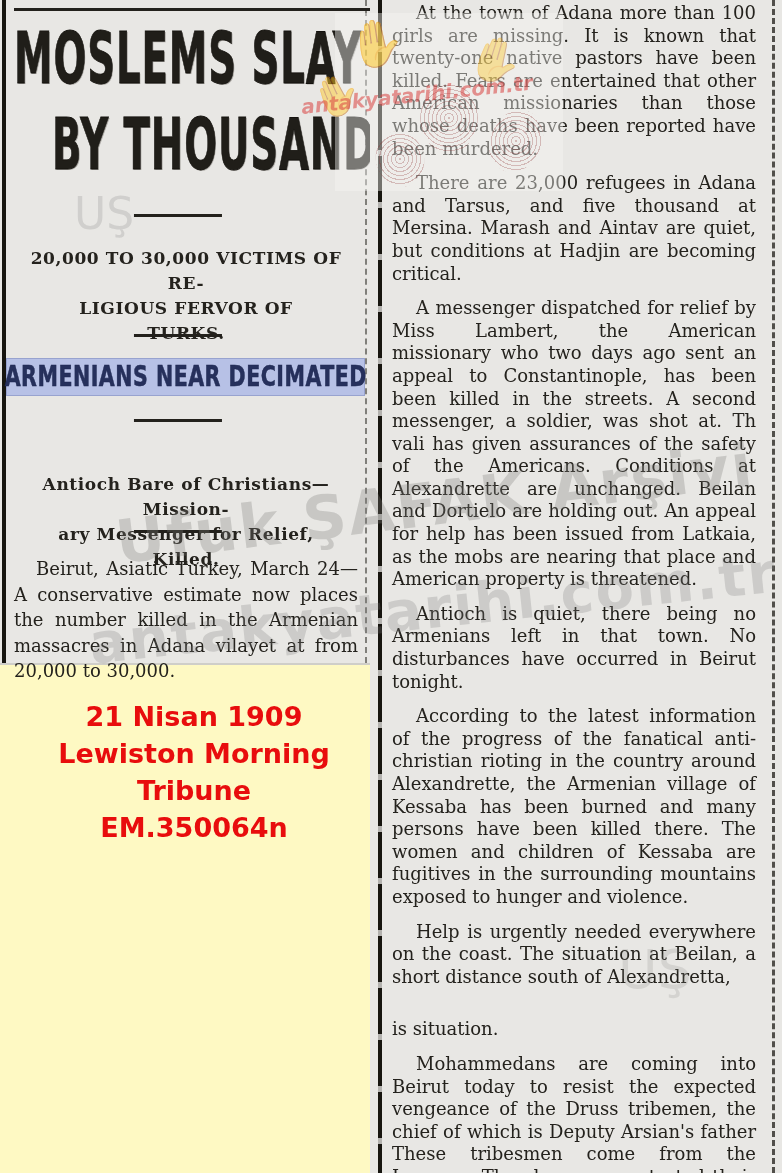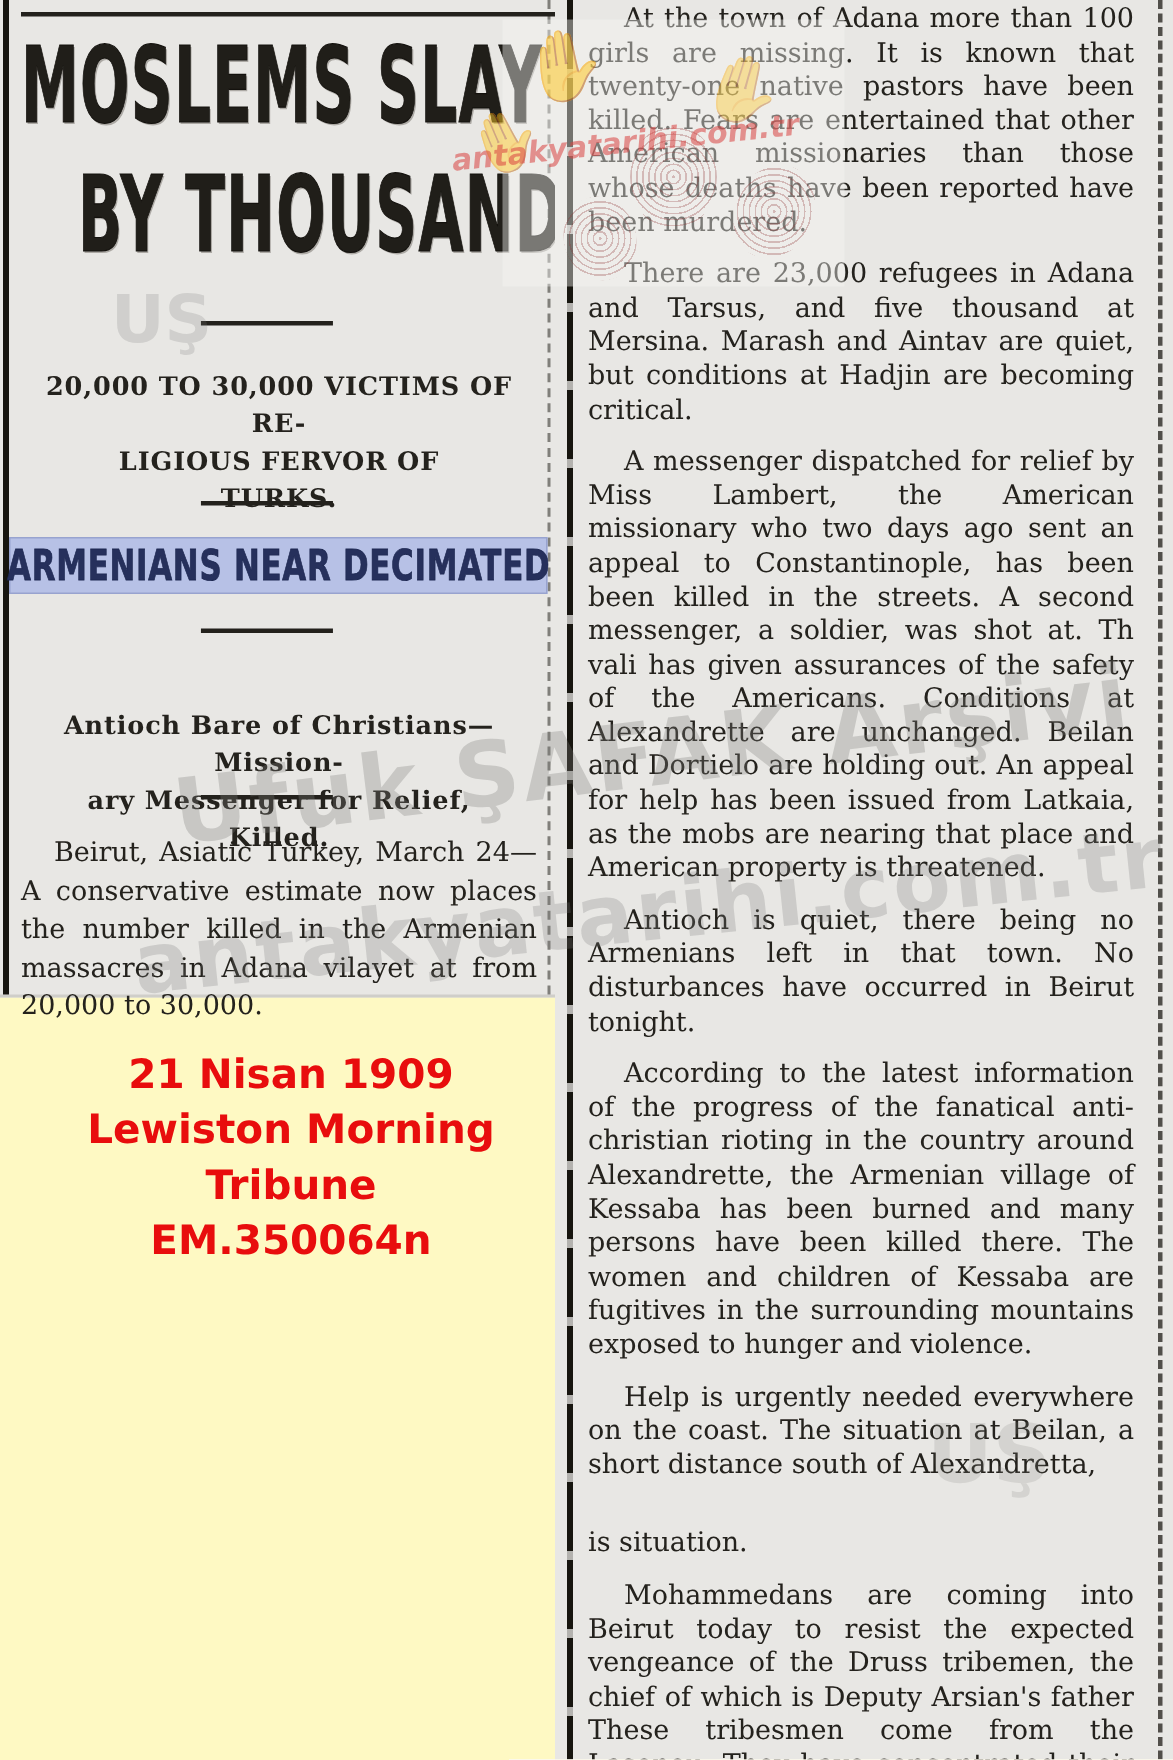--- a/index.html
+++ b/index.html
@@ -77,21 +77,21 @@
   .fp{position:absolute;border-radius:50%;
       background:repeating-radial-gradient(circle, rgba(140,50,50,.28) 0 1px, rgba(0,0,0,0) 1px 4px);}
   #fp1{left:120px;top:70px;width:58px;height:70px;}
   #fp2{left:190px;top:96px;width:52px;height:64px;transform:rotate(25deg);}
   #fp3{left:76px;top:118px;width:48px;height:56px;transform:rotate(-15deg);}
   #wm-logo-script{
     position:absolute;left:0;top:82px;white-space:nowrap;
     font-family:"DejaVu Sans", sans-serif;font-style:italic;font-weight:bold;
     font-size:20px;color:rgba(217,65,63,.55);transform:rotate(-6deg);transform-origin:left top;
   }
-  .wm-stamp{font-family:"DejaVu Sans", sans-serif;font-weight:bold;color:rgba(125,125,123,.22);}
+  .wm-stamp{font-family:"DejaVu Sans", sans-serif;font-weight:normal;color:rgba(125,125,123,.22);}
   #wm-stamp-small{left:74px;top:188px;font-size:44px;}
   #wm-stamp-large{left:618px;top:938px;font-size:54px;color:rgba(133,133,131,.2);}
   .wm-diagonal{
     font-family:"DejaVu Sans", sans-serif;font-weight:bold;white-space:nowrap;
     color:rgba(125,125,123,.30);transform-origin:left top;letter-spacing:2px;
   }
   #wm-diag-1{left:112px;top:508px;font-size:60px;transform:rotate(-7deg);}
   #wm-diag-2{left:86px;top:612px;font-size:56px;transform:rotate(-6deg);color:rgba(125,125,123,.26);}
 </style>
 </head>

